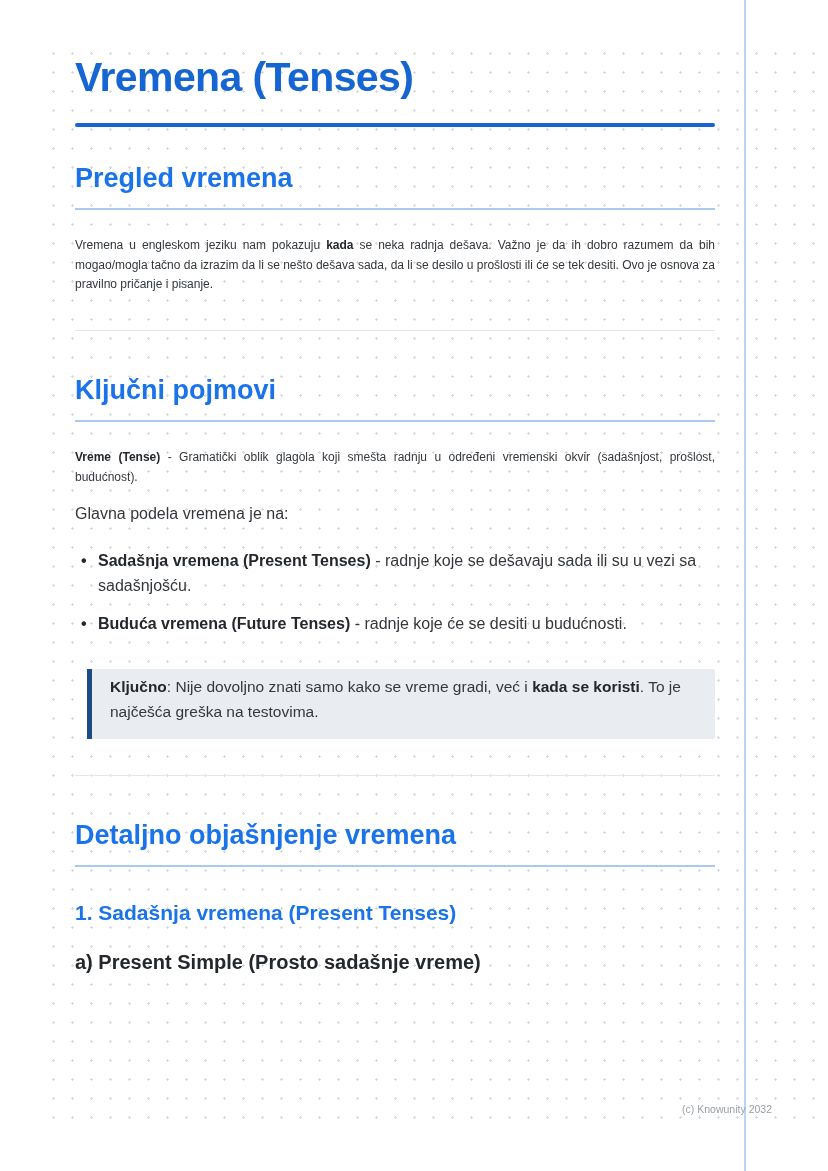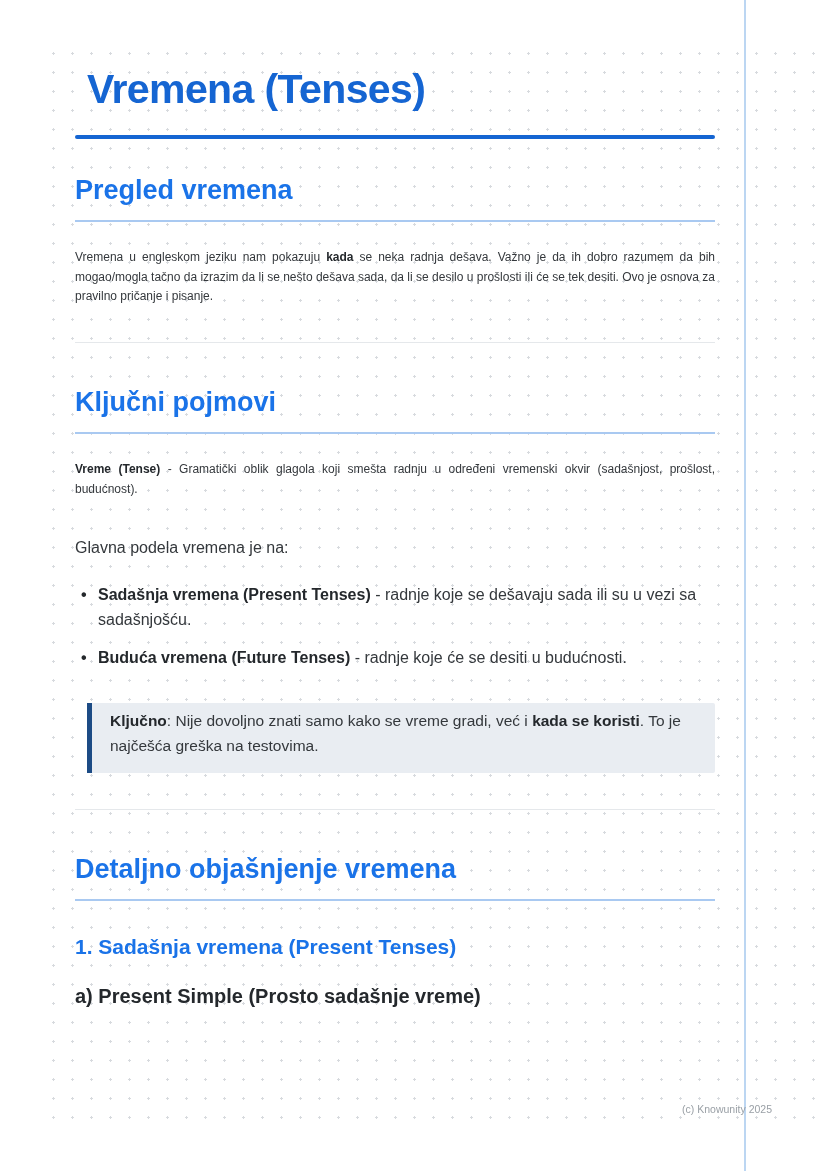--- a/index.html
+++ b/index.html
@@ -29,21 +29,21 @@
     z-index:1;
   }
 
   .content {
     position:relative;
     z-index:2;
     padding:54px 113px 0 75px;
   }
 
   h1.title {
-    margin:12px;
+    margin:0;
     font-size:41px;
     line-height:1.15;
     letter-spacing:-0.6px;
     font-weight:700;
     color:#1565d2;
   }
   .title-rule {
     height:4px;
     background:#1565d2;
     border-radius:2px;
@@ -60,21 +60,21 @@
   }
 
   p.body-text {
     margin:26px 0 0 0;
     font-size:12px;
     line-height:1.62;
     color:#34383c;
     text-align:justify;
   }
   p.intro-text {
-    margin:36px 0 0 0;
+    margin:14px 0 0 0;
     font-size:16px;
     line-height:1.62;
     color:#34383c;
   }
 
   strong { font-weight:700; color:#24282c; }
 
   hr.section-divider {
     border:none;
     border-top:1px solid #e5e8eb;
@@ -166,15 +166,15 @@
 
     <hr class="section-divider">
 
     <h2 class="section-heading">Detaljno objašnjenje vremena</h2>
     <h3 class="sub-heading">1. Sadašnja vremena (Present Tenses)</h3>
     <h4 class="minor-heading">a) Present Simple (Prosto sadašnje vreme)</h4>
 
 
   </div>
 
-  <div class="footer">(c) Knowunity 2025</div>
+  <div class="footer">(c) Knowunity 2032</div>
 
 </div>
 
 </body></html>

